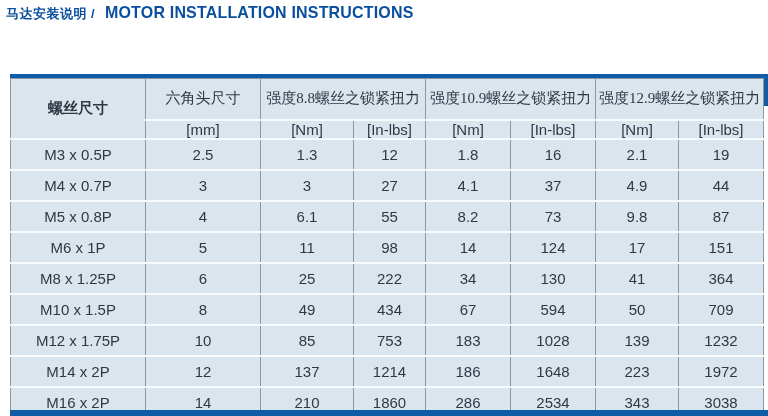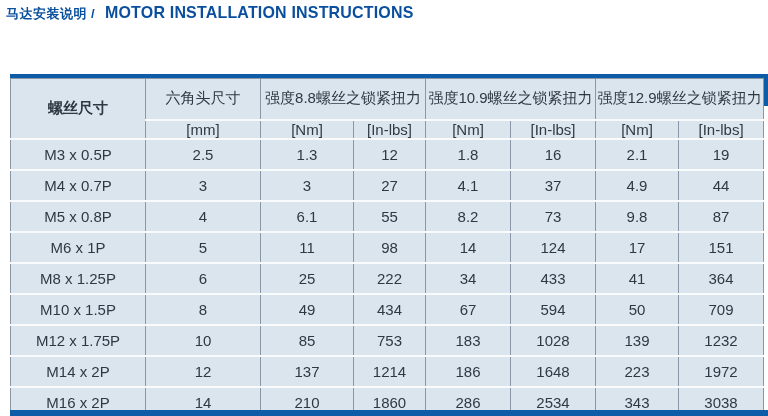--- a/index.html
+++ b/index.html
@@ -63,21 +63,21 @@
     color: #2f3944;
     font-size: 15px;
     padding: 0;
     overflow: hidden;
     white-space: nowrap;
   }
   tr.hdr-group { height: 41px; }
   tr.hdr-units { height: 19px; border-radius: 9px; }
   tbody tr { height: 31px; }
   td.size-col { text-align: left; padding-left: 13px; }
-  td.hdr-zh { font-size: 15px; letter-spacing: 0; }
+  td.hdr-zh { font-size: 15px; letter-spacing: 0; font-family: Liberation Serif, serif; }
   td.screw-hdr { font-size: 16px; font-weight: bold; }
 
   
   .bottom-strip {
     position: absolute;
     top: 410px; left: 10px; right: 0;
     height: 6px;
     background: #0e5ca8;
   }
 </style>
@@ -162,21 +162,21 @@
           <td>124</td>
           <td>17</td>
           <td>151</td>
         </tr>
         <tr>
           <td class="size-col">M8 x 1.25P</td>
           <td>6</td>
           <td>25</td>
           <td>222</td>
           <td>34</td>
-          <td>433</td>
+          <td>130</td>
           <td>41</td>
           <td>364</td>
         </tr>
         <tr>
           <td class="size-col">M10 x 1.5P</td>
           <td>8</td>
           <td>49</td>
           <td>434</td>
           <td>67</td>
           <td>594</td>

